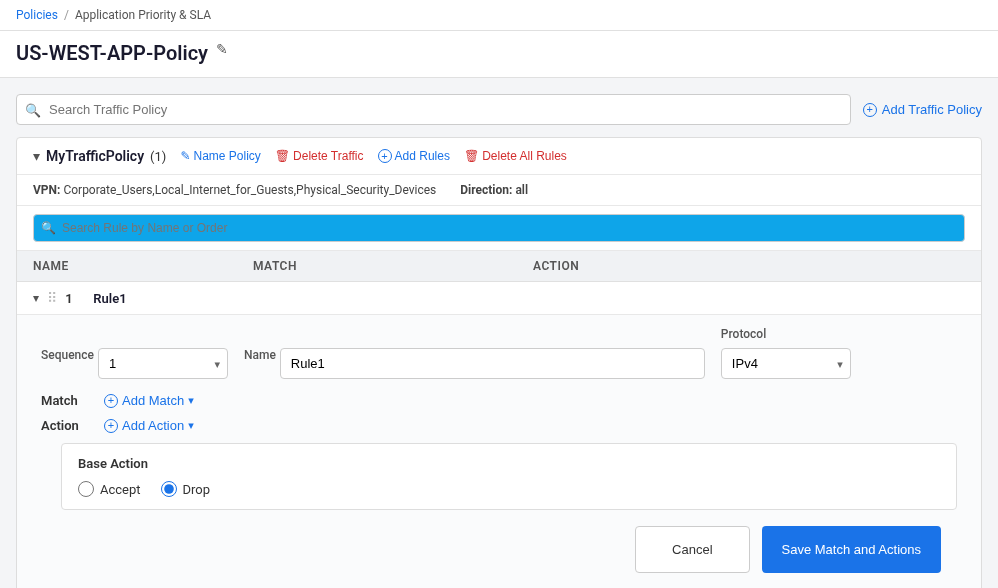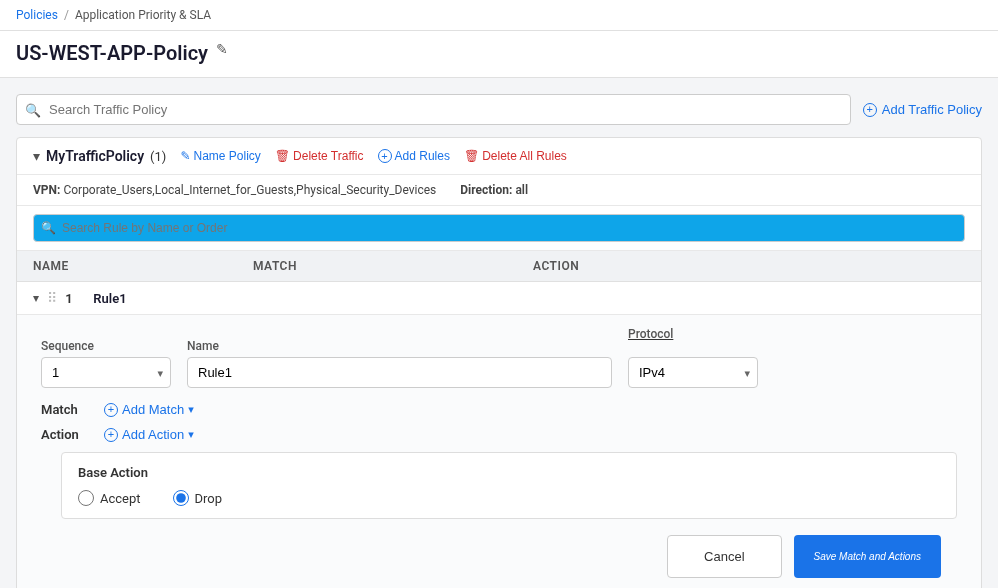--- a/index.html
+++ b/index.html
@@ -242,21 +242,20 @@
       border-top: 1px solid #e8e8e8;
     }
     .form-row {
       display: flex;
       align-items: flex-end;
       gap: 16px;
       margin-bottom: 14px;
     }
     .form-group {
       display: flex;
-      flex-direction: column;
       gap: 4px;
     }
     .form-group label {
       font-size: 12px;
       font-weight: 500;
       color: #555;
     }
     .form-group input {
       padding: 7px 10px;
       border: 1px solid #ccc;
@@ -288,22 +287,21 @@
       right: 8px;
       top: 50%;
       transform: translateY(-50%);
       pointer-events: none;
       color: #666;
       font-size: 11px;
     }
     .protocol-group {
       display: flex;
       flex-direction: column;
-      gap: 16px;
-      text-decoration: underline;
+      gap: 7px;
     }
     .protocol-group label {
       font-size: 12px;
       font-weight: 500;
       color: #555;
     }
 
     
     .match-action-row {
       display: flex;
@@ -343,21 +341,21 @@
     }
     .base-action-title {
       font-size: 13px;
       font-weight: 600;
       color: #333;
       margin-bottom: 10px;
     }
     .radio-group {
       display: flex;
       align-items: flex-end;
-      gap: 32px;
+      gap: 20px;
     }
     .radio-item {
       display: flex;
       align-items: center;
       gap: 6px;
       font-size: 13px;
       color: #333;
     }
     .radio-item input[type="radio"] {
       width: 16px;
@@ -381,24 +379,23 @@
       color: #333;
       font-size: 13px;
       cursor: pointer;
     }
     .save-btn {
       padding: 16px 20px;
       border: none;
       border-radius: 4px;
       background: #1a73e8;
       color: #fff;
-      font-size: 10px;
+      font-size: 13px;
       cursor: pointer;
       font-weight: 500;
-      font-style: italic;
     }
 
     
     .circle-plus {
       display: inline-flex;
       align-items: center;
       justify-content: center;
       width: 14px;
       height: 14px;
       border: 1.5px solid #1a73e8;

